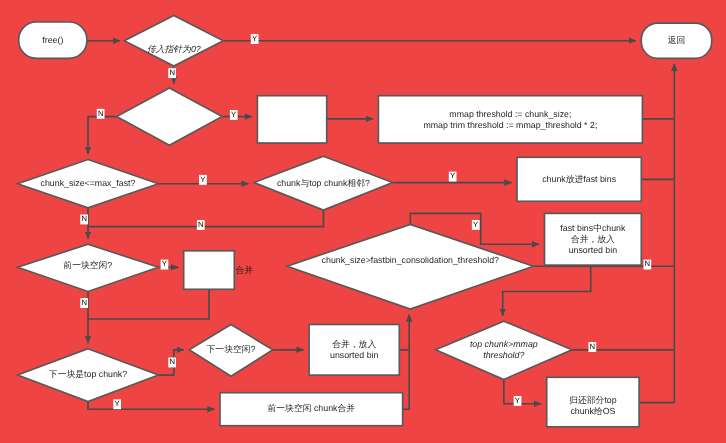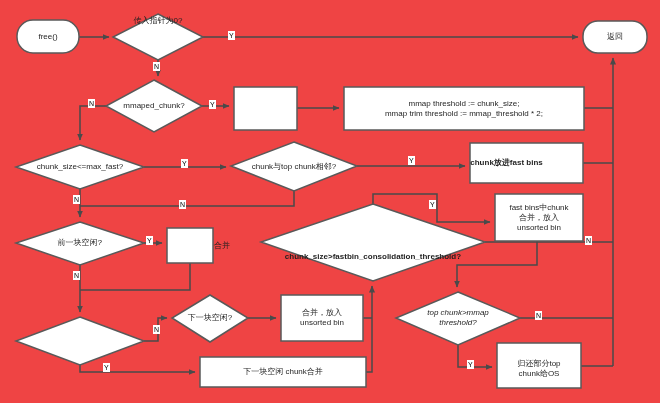--- a/index.html
+++ b/index.html
@@ -79,43 +79,43 @@
       <polygon points="210,295 248,318 210,342 172,318"></polygon>
       <rect x="281" y="295" width="82" height="46"></rect>
       <rect x="200" y="357" width="166" height="30"></rect>
       <polygon points="458,292 520,318 458,345 396,318"></polygon>
       <rect x="497" y="343" width="84" height="45"></rect>
     </g>
   </svg>
 
   <div class="lbl" style="left:17px;top:20px;width:62px;height:33px;">free()</div>
   <div class="lbl" style="left:583px;top:21px;width:64px;height:32px;">返回</div>
-  <div class="lbl" style="left:116px;top:12px;width:84px;height:18px;">传入指针为0?</div>
-  <div class="lbl" style="left:108px;top:97px;width:92px;height:18px;">mmaped_chunk?</div>
+  <div class="lbl" style="left:116px;top:36px;width:84px;height:18px;font-style:italic;">传入指针为0?</div>
   <div class="lbl multi" style="left:344px;top:87px;width:240px;height:43px;">
     <span>mmap threshold := chunk_size;</span>
     <span>mmap trim threshold := mmap_threshold * 2;</span>
   </div>
   <div class="lbl" style="left:18px;top:158px;width:124px;height:18px;">chunk_size&lt;=max_fast?</div>
   <div class="lbl" style="left:236px;top:158px;width:116px;height:18px;">chunk与top chunk相邻?</div>
-  <div class="lbl" style="left:450px;top:143px;width:113px;height:40px;font-weight:bold;">chunk放进fast bins</div>
-  <div class="lbl" style="left:261px;top:248px;width:224px;height:18px;font-weight:bold;">chunk_size&gt;fastbin_consolidation_threshold?</div>
+  <div class="lbl" style="left:470px;top:143px;width:113px;height:40px;">chunk放进fast bins</div>
+  <div class="lbl" style="left:261px;top:228px;width:224px;height:18px;">chunk_size&gt;fastbin_consolidation_threshold?</div>
   <div class="lbl multi" style="left:495px;top:194px;width:88px;height:47px;border-radius:19px;">
     <span>fast bins中chunk</span>
     <span>合并，放入</span>
     <span>unsorted bin</span>
   </div>
   <div class="lbl" style="left:20px;top:234px;width:120px;height:18px;font-family:Liberation Mono, monospace;">前一块空闲?</div>
   <div class="lbl" style="left:167px;top:228px;width:46px;height:35px;margin-left:32px;">合并</div>
+  <div class="lbl" style="left:20px;top:332px;width:120px;height:18px;">下一块是top chunk?</div>
   <div class="lbl" style="left:172px;top:309px;width:76px;height:18px;">下一块空闲?</div>
   <div class="lbl multi" style="left:281px;top:295px;width:82px;height:46px;">
     <span>合并，放入</span>
     <span>unsorted bin</span>
   </div>
-  <div class="lbl" style="left:200px;top:357px;width:166px;height:30px;">下一块空闲 chunk合并</div>
+  <div class="lbl" style="left:200px;top:357px;width:166px;height:30px;">前一块空闲 chunk合并</div>
   <div class="lbl multi" style="left:402px;top:304px;width:112px;height:28px;font-style:italic;">
     <span>top chunk&gt;mmap</span>
     <span>threshold?</span>
   </div>
   <div class="lbl multi" style="left:497px;top:343px;width:84px;height:52px;">
     <span>归还部分top</span>
     <span>chunk给OS</span>
   </div>
 
   <span class="yn" style="left:228px;top:31px;">Y</span>

